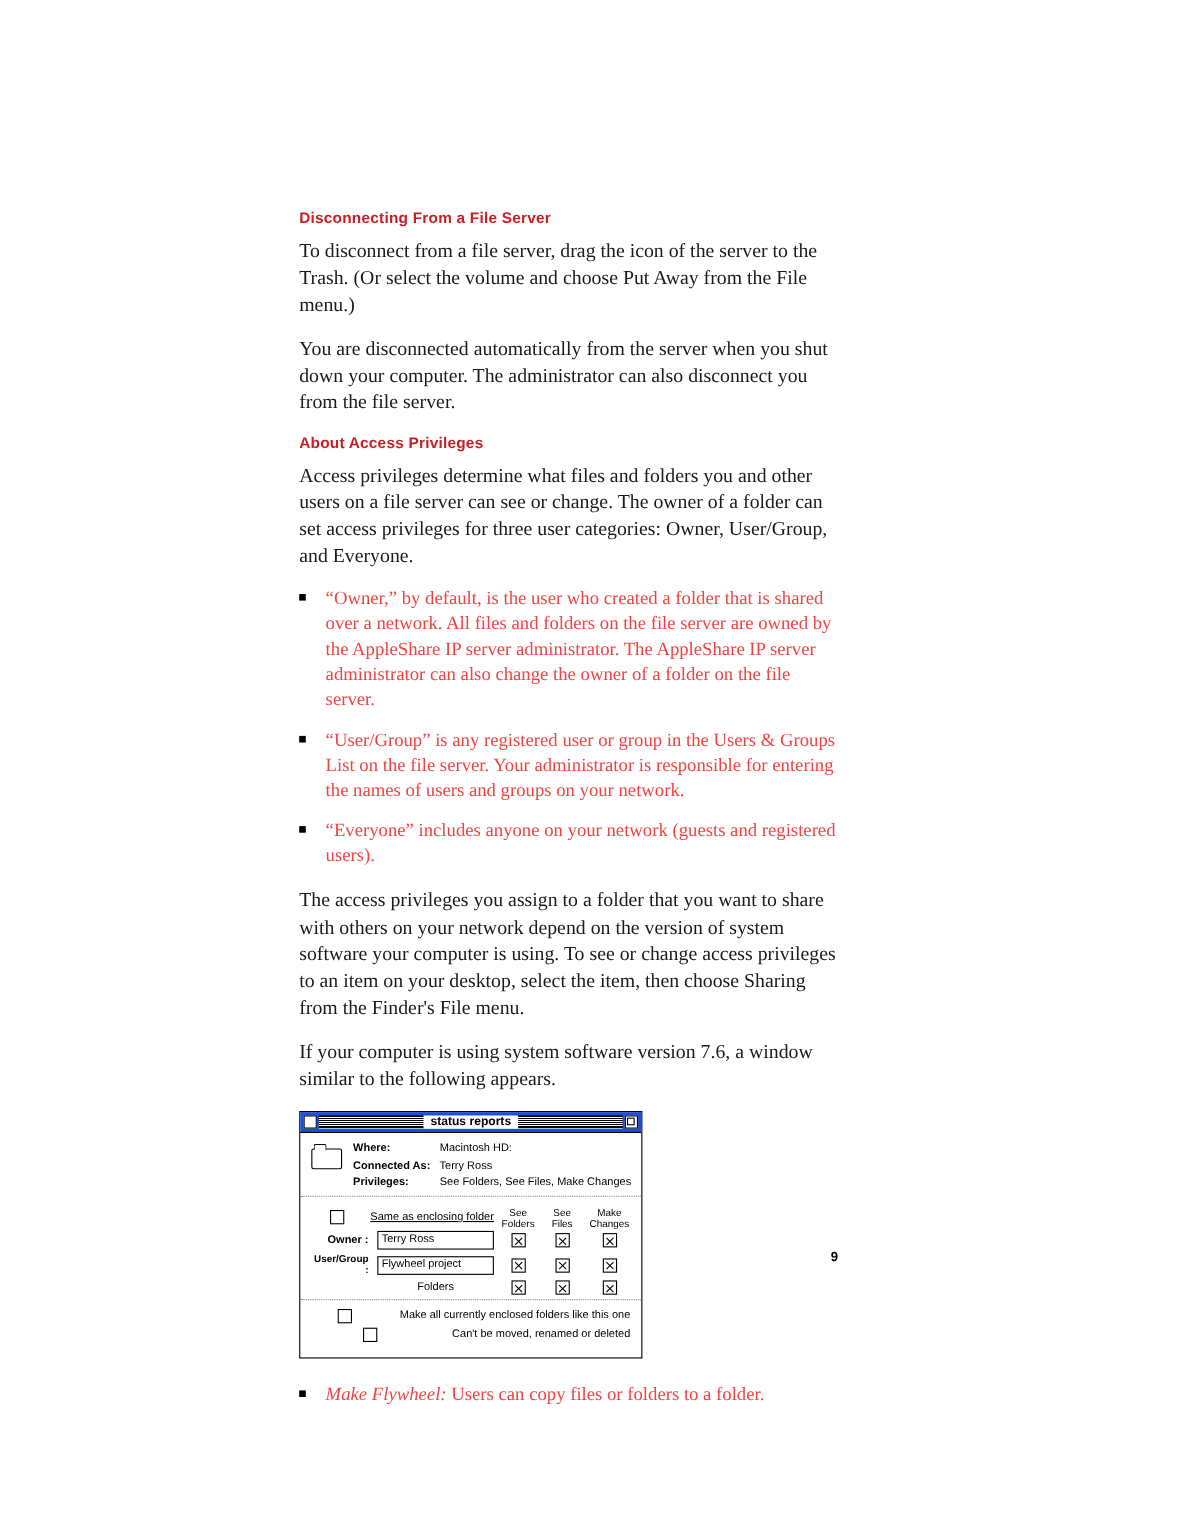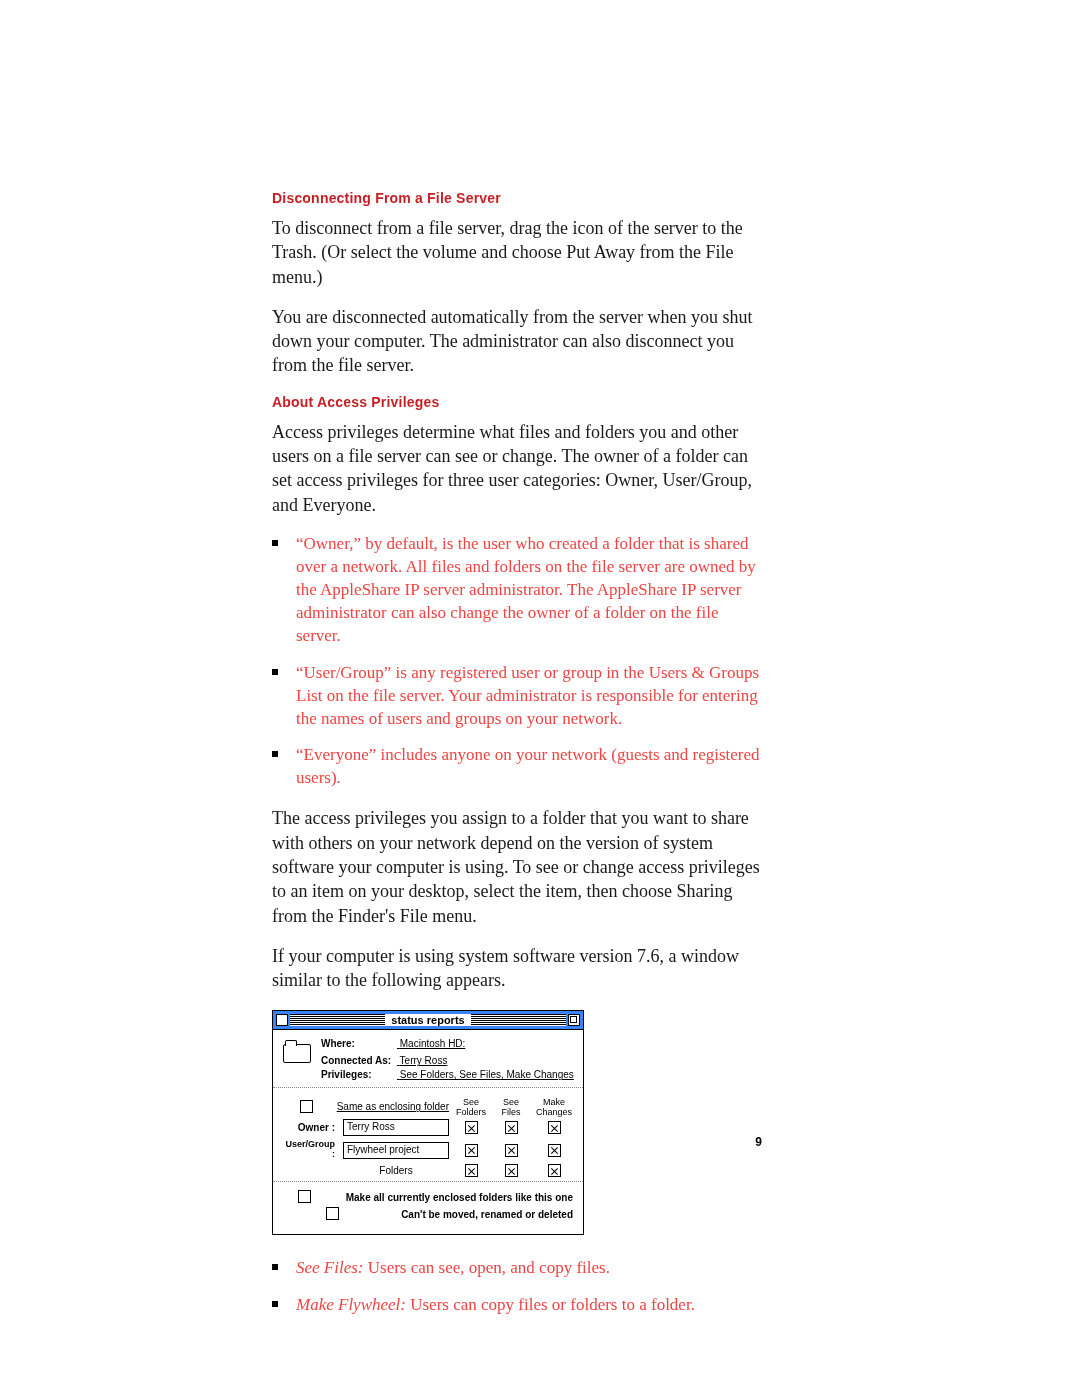--- a/index.html
+++ b/index.html
@@ -69,21 +69,21 @@
     font-size: 10px;
     line-height: 1.1;
     color: #000;
   }
   .mac-titlebar {
     display: flex;
     align-items: center;
     height: 18px;
     border-bottom: 1px solid #000;
     position: relative;
-    background: #3b82f6;
+    background: #1d4ed8;
     justify-content: space-between;
   }
   .mac-close {
     width: 10px;
     height: 10px;
     border: 1px solid #000;
     margin: 0 2px 0 3px;
     background: #fff;
     flex: 0 0 auto;
   }
@@ -123,21 +123,20 @@
     width:5px; height:5px;
     border:1px solid #000;
   }
   .mac-body {
     padding: 8px 10px 10px 10px;
   }
   .info-block {
     display: flex;
     gap: 10px;
     margin-bottom: 4px;
-    text-decoration: underline;
   }
   .folder-icon {
     width: 28px;
     height: 22px;
     position: relative;
     flex: 0 0 auto;
     margin-top: 2px;
   }
   .folder-icon::before{
     content:"";
@@ -216,24 +215,23 @@
     display:flex;
     align-items:center;
     gap:6px;
     margin-bottom:2px;
   }
   .bottom-opts{
     margin-top:8px;
   }
   .bottom-row{
     display:flex;
-    align-items:flex-end;
+    align-items:flex-start;
     gap:20px;
     margin-bottom:4px;
-    font-weight:bold;
   }
   .page-number{
     position:absolute;
     right:182px;
     bottom:248px;
     font-family: Arial, Helvetica, sans-serif;
     font-weight:bold;
     font-size:12px;
   }
 </style>
@@ -345,21 +343,18 @@
           </div>
         </div>
 
       </div>
     </div>
   </div>
 
 
   <ul class="square">
     <li>
-      <span class="italic">See Files:</span><span>  Users can see, open, and copy files.</span>
-    </li>
-    <li>
       <span class="italic">Make Flywheel:</span><span>  Users can copy files or folders to a folder.</span>
     </li>
   </ul>
 
   <div class="page-number">9</div>
 </div>
 
 </body></html>

